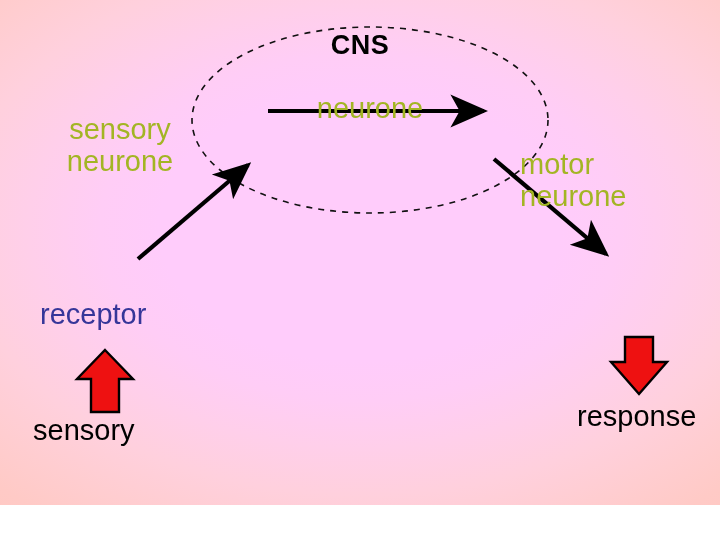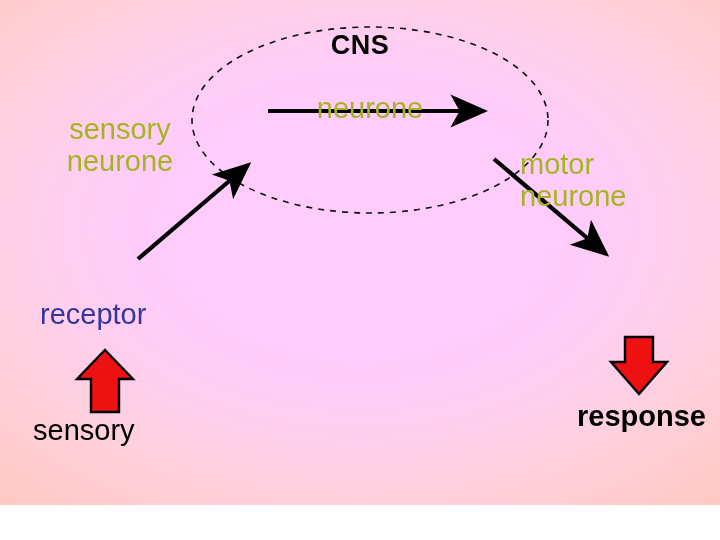--- a/index.html
+++ b/index.html
@@ -71,21 +71,20 @@
     left: 581px; top: 283px;
     font-size: 29px;
   }
   #stimulus-label {
     left: 33px; top: 414px;
     font-size: 29px;
   }
   #response-label {
     left: 577px; top: 400px;
     font-size: 29px;
-    font-weight: bold;
   }
 
   svg.overlay {
     position: absolute;
     left: 0; top: 0;
     width: 720px;
     height: 540px;
     pointer-events: none;
   }
 </style>

